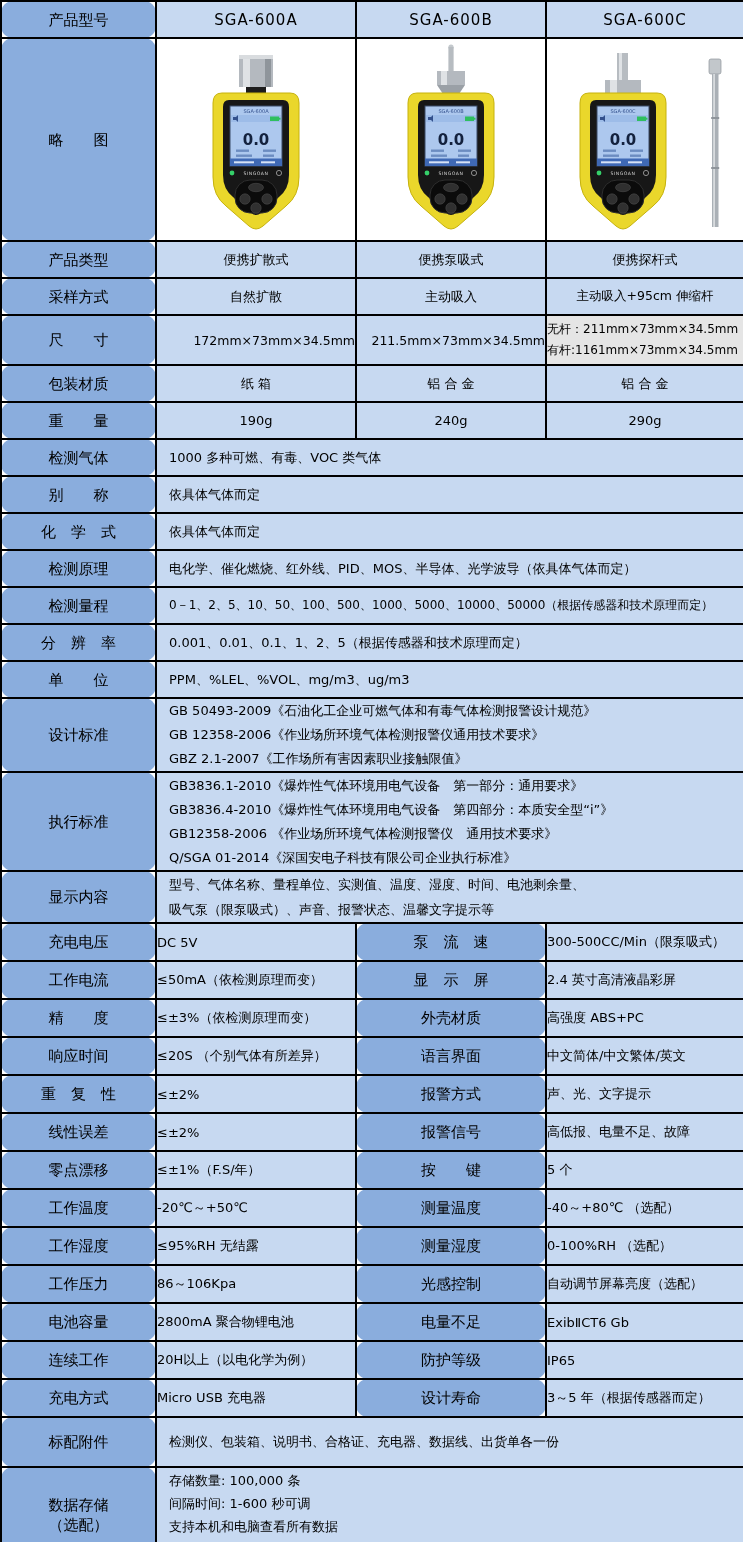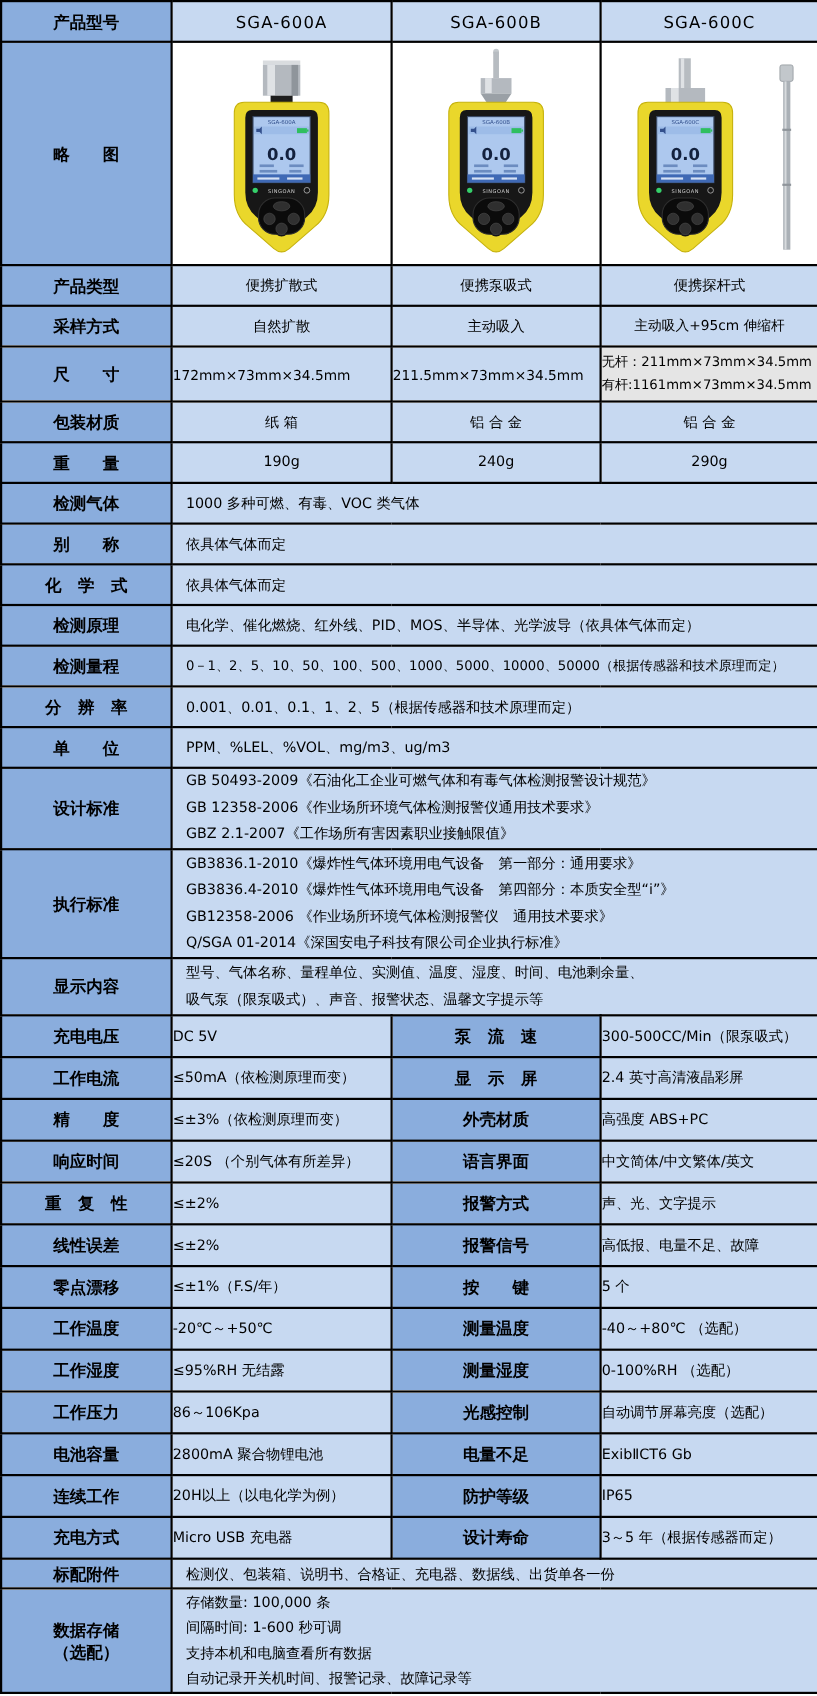--- a/index.html
+++ b/index.html
@@ -1,42 +1,42 @@
 <!DOCTYPE html>
 <html><head>
 <meta charset="utf-8">
 <style>
   html,body { margin:0; padding:0; background:#ffffff; }
   body { width:743px; font-family:"DejaVu Sans", sans-serif; color:#000; }
   table.spec { border-collapse:collapse; table-layout:fixed; width:743px; }
   table.spec th, table.spec td { border:2px solid #000; padding:0; overflow:hidden; vertical-align:middle; }
-  th.lbl { background:#8AADDD; font-weight:bold; font-size:15px; text-align:center; line-height:20px; }
+  th.lbl { background:#8AADDD; font-weight:normal; font-size:15px; text-align:center; line-height:20px;border-radius:12px; }
   td.val { background:#C7D9F1; font-size:13px; }
   td.val.center { text-align:center; }
   td.val.left { text-align:left; padding-left:12px; }
   td.val .line { line-height:24px; white-space:nowrap; }
   tr.r-header { height:37px; }
   tr.r-sketch { height:201px; }
   tr.r-sketch td { background:#ffffff; text-align:center; vertical-align:middle; }
   tr.r-std { height:37px; }
   tr.r-size { height:50px; }
   tr.r-design { height:73px; }
   tr.r-exec { height:99px; }
   tr.r-display { height:52px; }
   tr.r-display .line { line-height:25px; }
   tr.r-dual { height:38px; }
-  tr.r-acc { height:27px; }
+  tr.r-acc { height:50px; }
   tr.r-storage { height:95px; }
   tr.r-storage .line { line-height:23px; }
   td.model { background:#C7D9F1; text-align:center; font-size:15px; letter-spacing:1px; }
   td.val.nowrap { white-space:nowrap; }
   td.val.tight { font-size:12px; }
   td.size-c { background:#e5e5e5; font-size:12px; text-align:left; padding-left:6px; }
   td.size-c .line { line-height:21px; white-space:nowrap; }
-  td.size-ab { background:#C7D9F1; font-size:12.5px; text-align:left; white-space:nowrap; }
+  td.size-ab { background:#C7D9F1; font-size:12.5px; text-align:right; white-space:nowrap; }
   td.dual-val { background:#C7D9F1; font-size:13px; text-align:left; padding-left:10px; white-space:nowrap;margin-left:39px; }
   .hiddensvg { position:absolute; width:0; height:0; overflow:hidden; }
 </style>
 </head>
 <body>
 
 <svg class="hiddensvg" xmlns="http://www.w3.org/2000/svg" aria-hidden="true">
   <defs>
     <g id="dev-body">
       <path d="M56,54 L124,54 Q133,54 133,64 L133,138 Q133,157 120,167 L97,187 Q90,193 83,187 L60,167 Q47,157 47,138 L47,64 Q47,54 56,54 Z" fill="#EAD72B" stroke="#c6b20d" stroke-width="1"></path>

